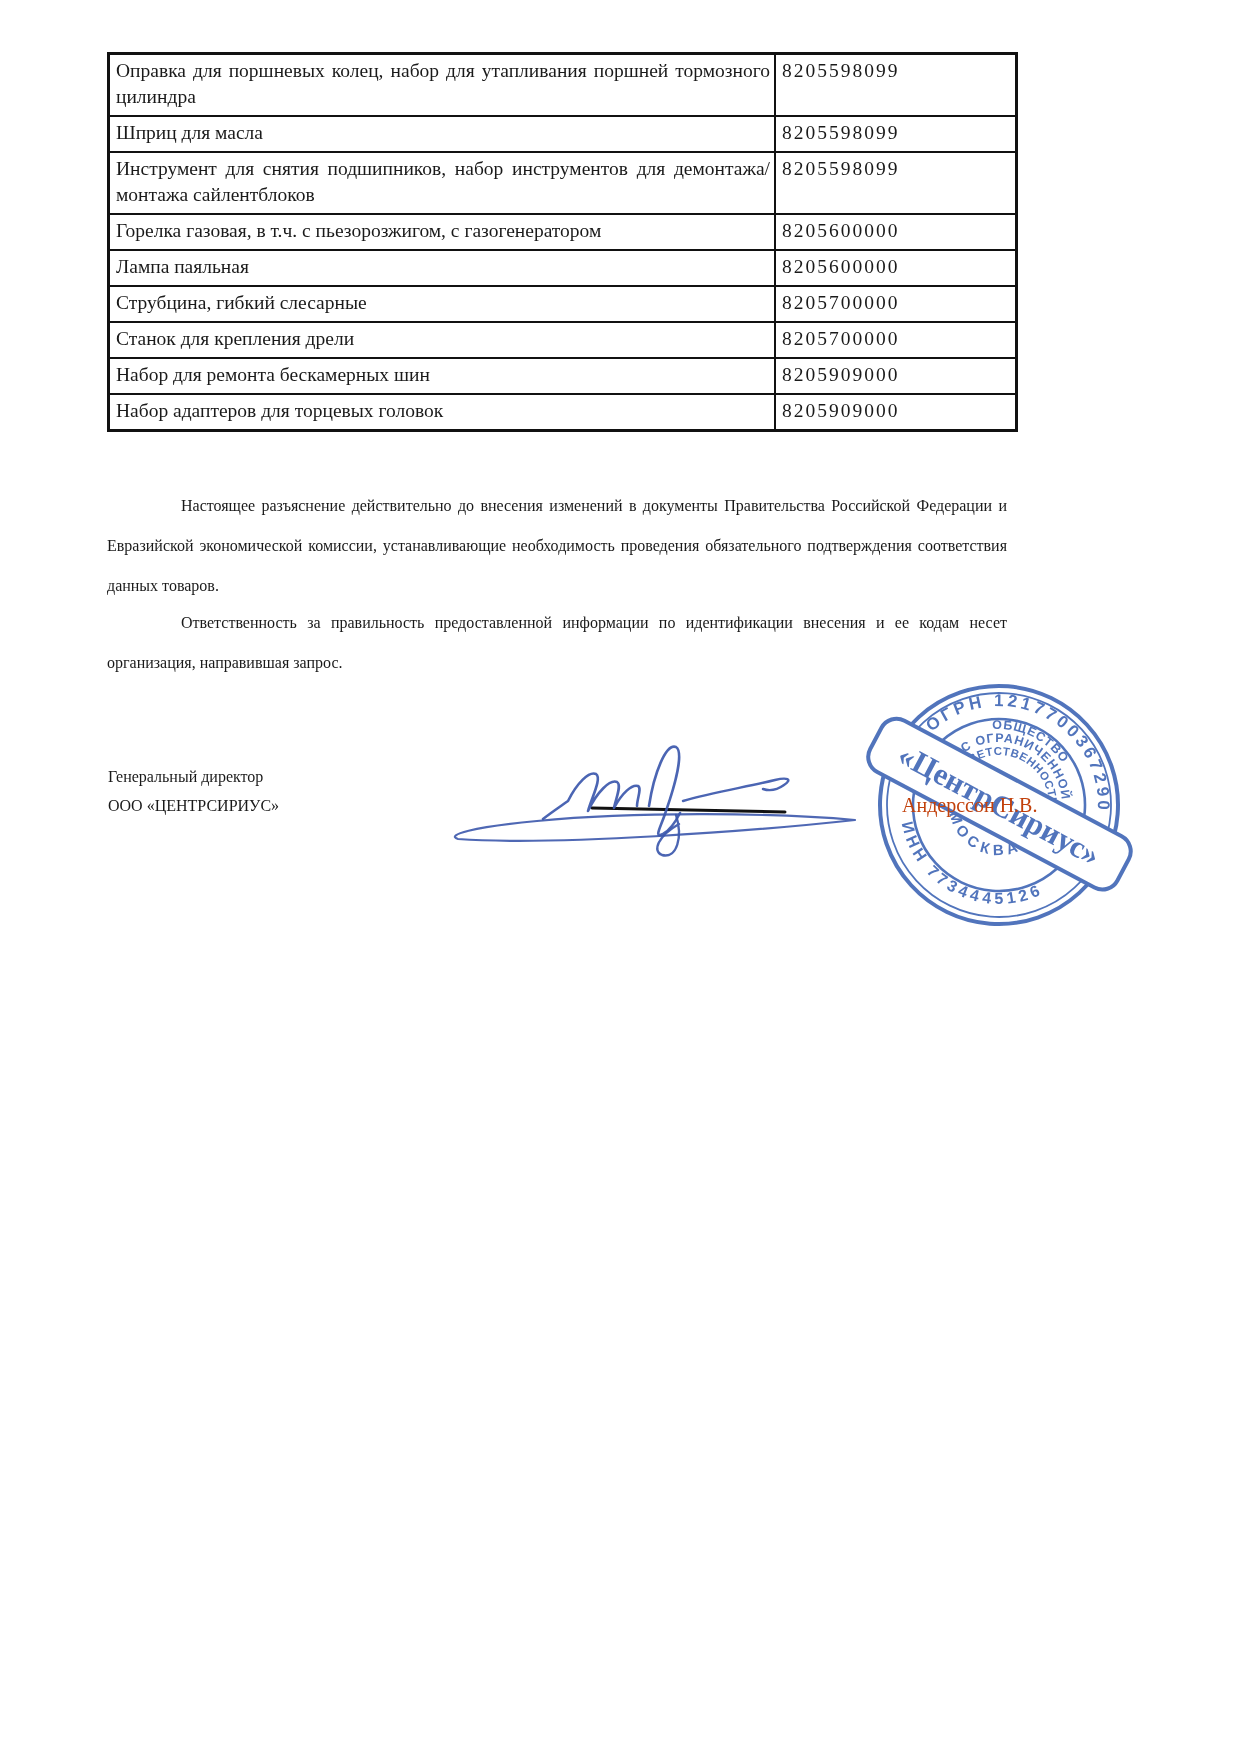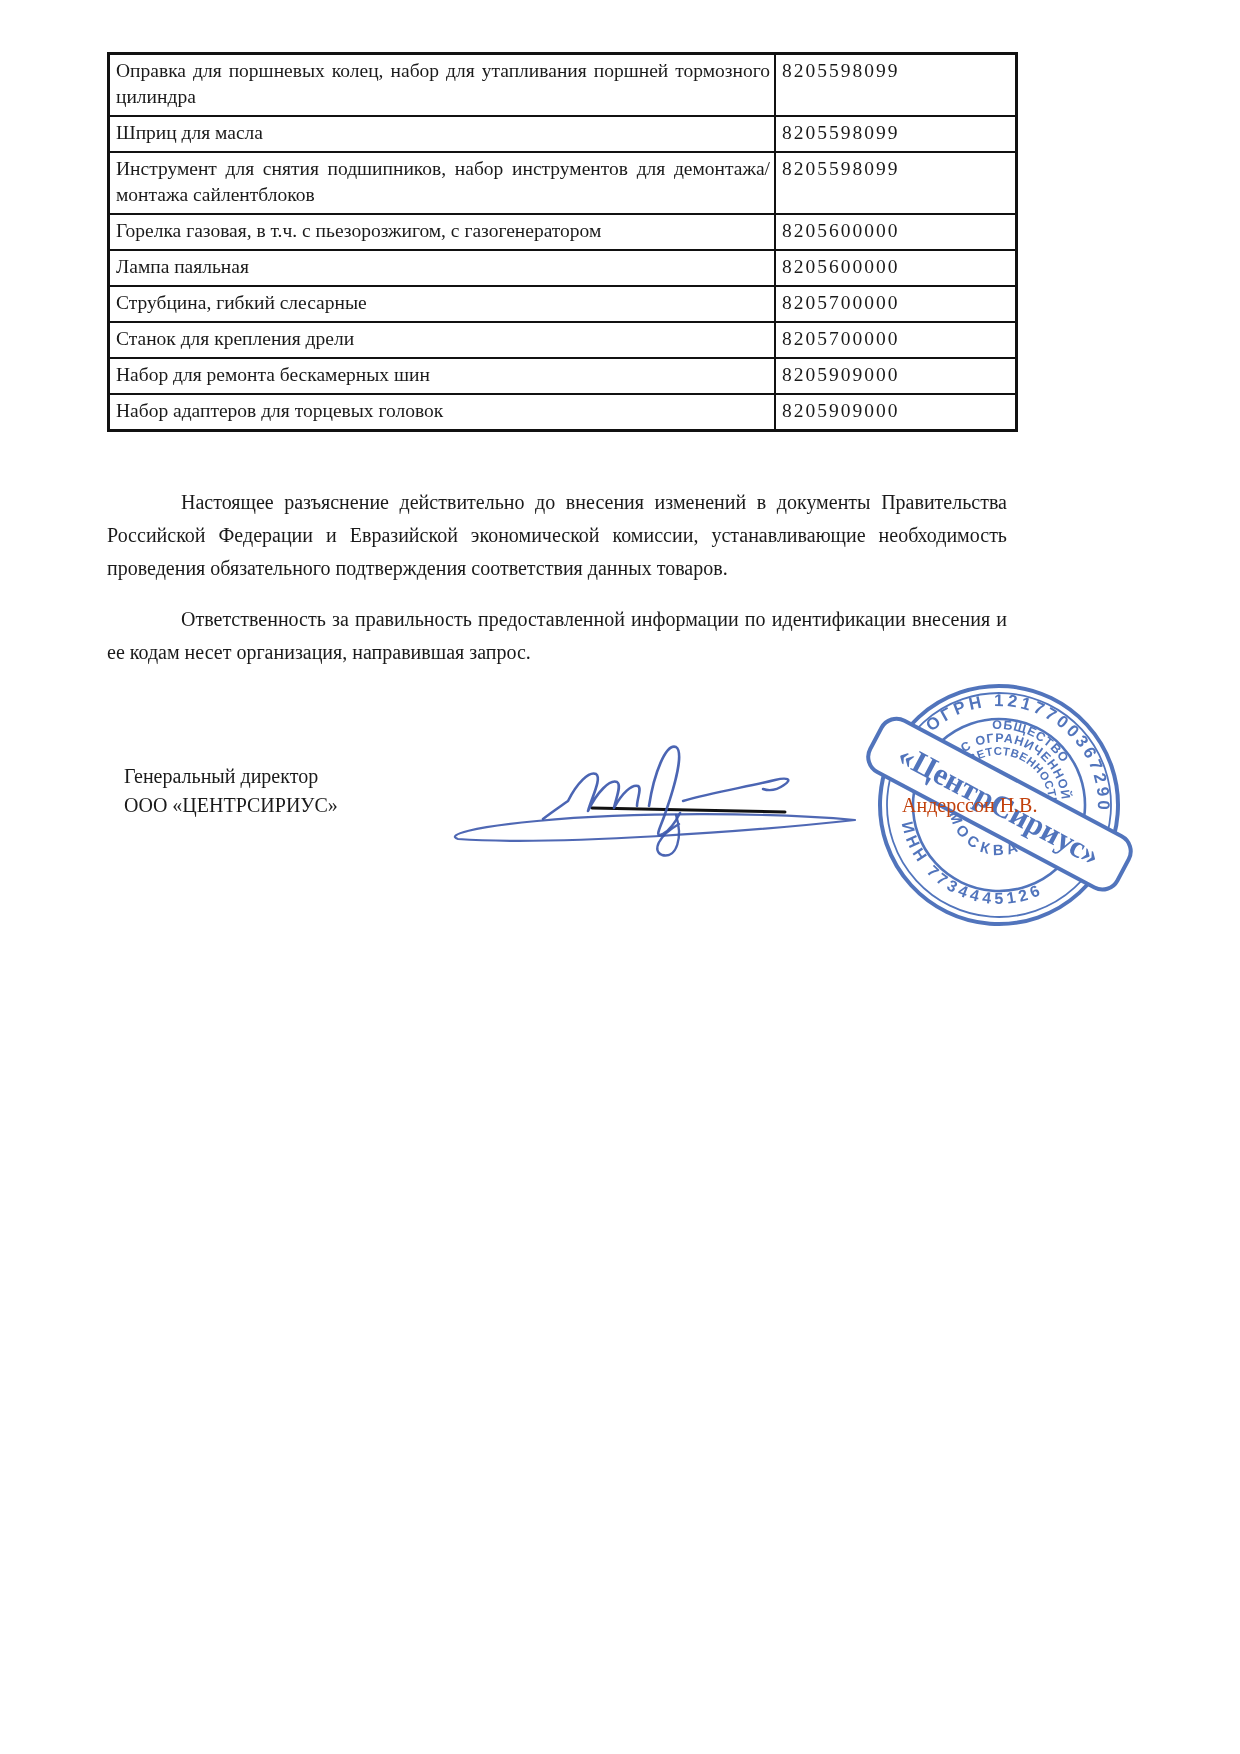--- a/index.html
+++ b/index.html
@@ -23,30 +23,30 @@
     font-size:19.5px;line-height:26px;
     padding:3px 4px 5px 6px;
     vertical-align:top;
   }
   .codes-table{border:3px solid #111;}
   .codes-table td.cell-name{width:654px;text-align:justify;}
   .codes-table td.cell-code{width:229px;letter-spacing:2px;}
   
   .para{
     position:absolute;left:107px;width:900px;
-    font-size:20px;line-height:33px;
+    font-size:16px;line-height:40px;
     text-align:justify;text-indent:74px;
     margin:0;
   }
   .para1{top:486px;}
   .para2{top:603px;}
   
   .sig-block{
     position:absolute;left:108px;top:762px;
-    font-size:20px;line-height:29px;margin-left:16px;
+    font-size:16px;line-height:29px;
   }
   .signer-name{
     position:absolute;left:902px;top:794px;
     font-size:20px;color:#c2410c;z-index:6;white-space:nowrap;
   }
   .signature-svg{position:absolute;left:425px;top:735px;z-index:5;}
   .stamp-svg{position:absolute;left:863px;top:669px;z-index:3;opacity:.9;}
   .stamp-svg text, .stamp-svg textPath{
     font-family:"Liberation Sans","DejaVu Sans",sans-serif;
   }

